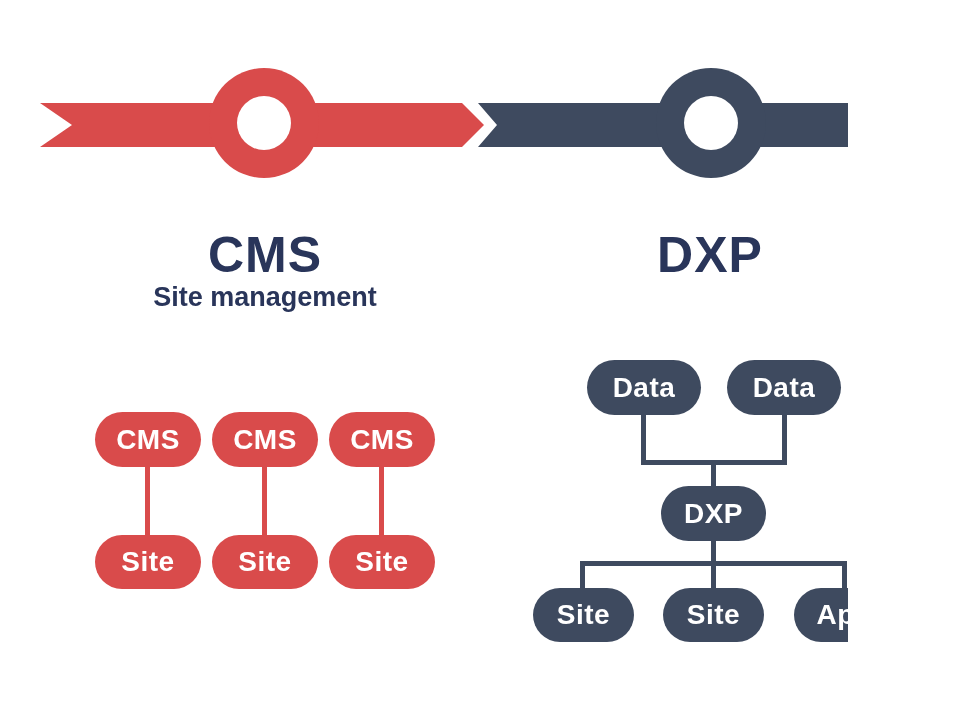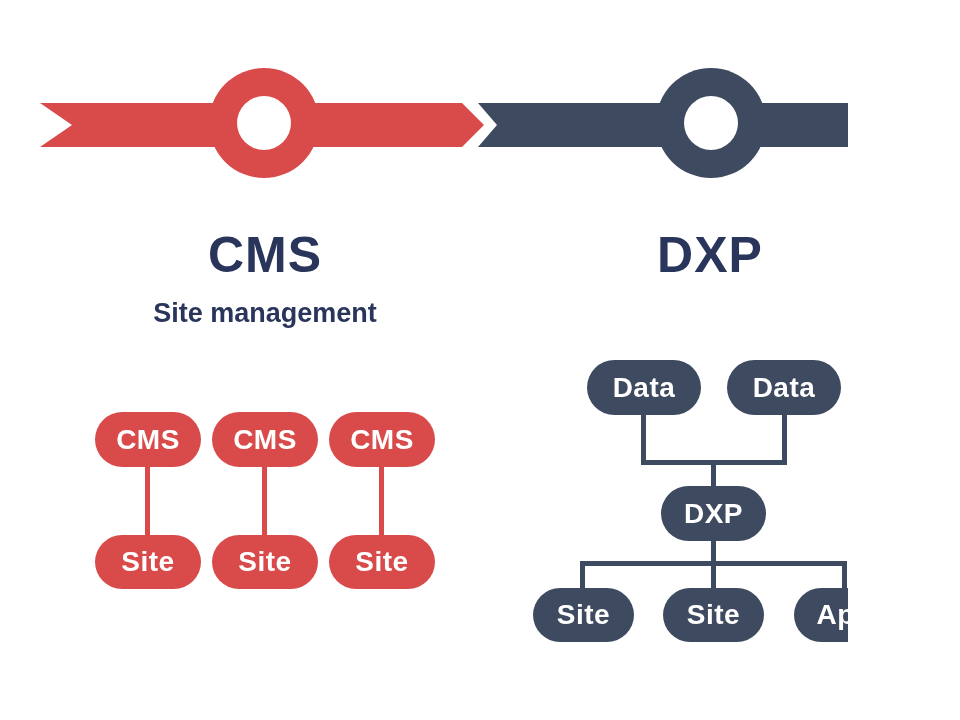--- a/index.html
+++ b/index.html
@@ -18,21 +18,21 @@
   .heading-title {
     font-size: 50px;
     font-weight: bold;
     line-height: 52px;
     letter-spacing: 1px;
   }
   .heading-subtitle {
     font-size: 27px;
     font-weight: bold;
     line-height: 32px;
-    margin-top: 16px;
+    margin-top: 0;
   }
 
   .pill {
     position: absolute;
     display: flex;
     align-items: center;
     justify-content: center;
     color: #ffffff;
     font-weight: bold;
     font-size: 28px;

